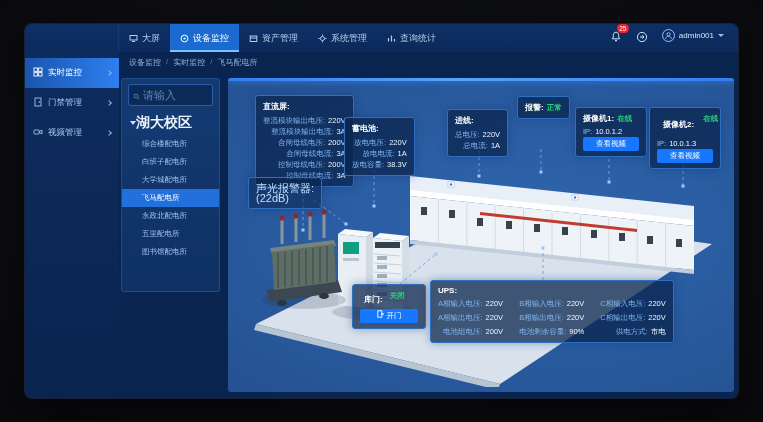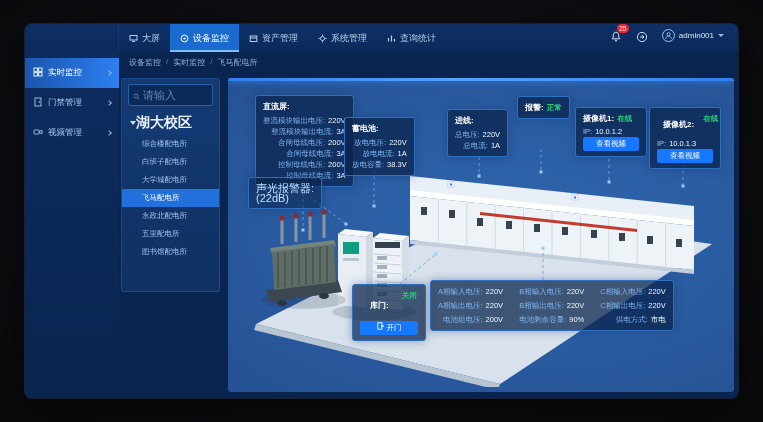--- a/index.html
+++ b/index.html
@@ -471,35 +471,36 @@
         <div class="btn">查看视频</div>
       </div>
 
       <div class="panel" id="panel-sound">
         <div class="sound-line">声光报警器:</div>
         <div class="sound-line">(22dB)</div>
       </div>
 
       <div class="panel" id="panel-door">
         <div class="prow">
-            <span class="ptitle" style="margin:10px">库门:</span>
+            <span class="ptitle" style="margin:4px">库门:</span>
             <span class="status-ok">关闭</span>
           </div>
         <div class="btn">
           <span>
             <svg width="7" height="8" viewBox="0 0 7 8">
                 <rect x="0.8" y="0.8" width="4" height="6.4" fill="none" stroke="#fff" stroke-width="0.9"></rect>
                 <path d="M4.2 4 L6.4 4 M5.4 2.9 L6.4 4 L5.4 5.1" fill="none" stroke="#fff" stroke-width="0.9"></path>
               </svg>
           </span>
           <span>开门</span>
         </div>
       </div>
 
       <div class="panel" id="panel-ups">
+        <div class="ptitle">UPS:</div>
         <div class="ups-grid">
           <div class="prow">
               <span class="plabel">A相输入电压:</span>
               <span class="pvalue">220V</span>
             </div>
           <div class="prow">
               <span class="plabel">B相输入电压:</span>
               <span class="pvalue">220V</span>
             </div>
           <div class="prow">

